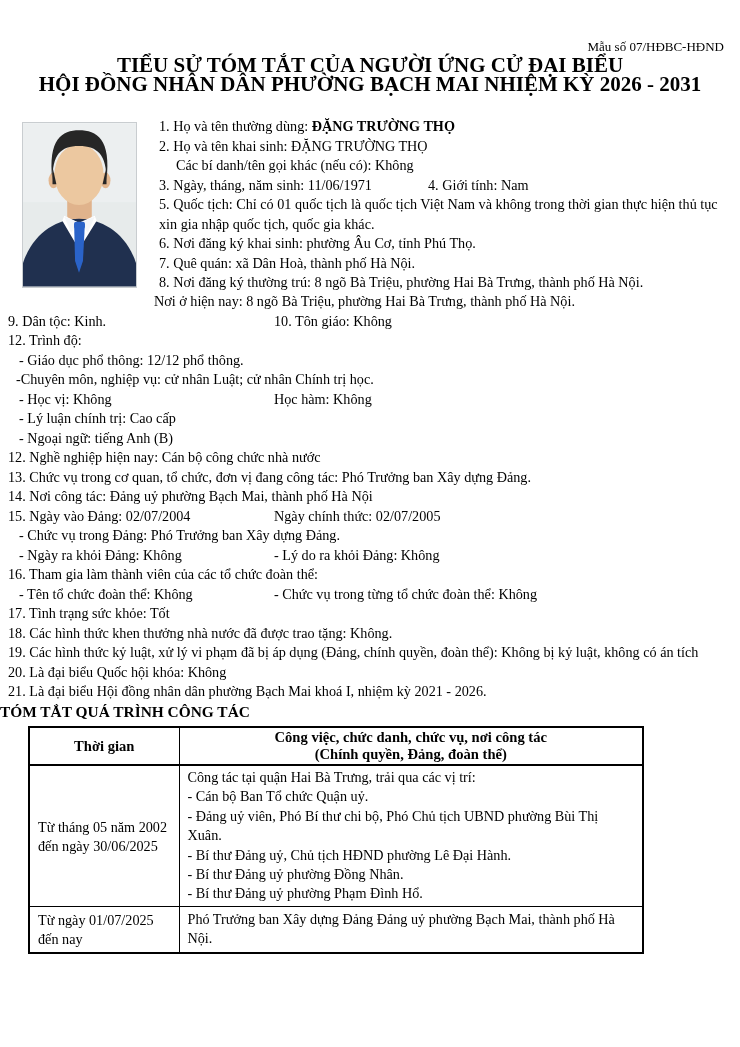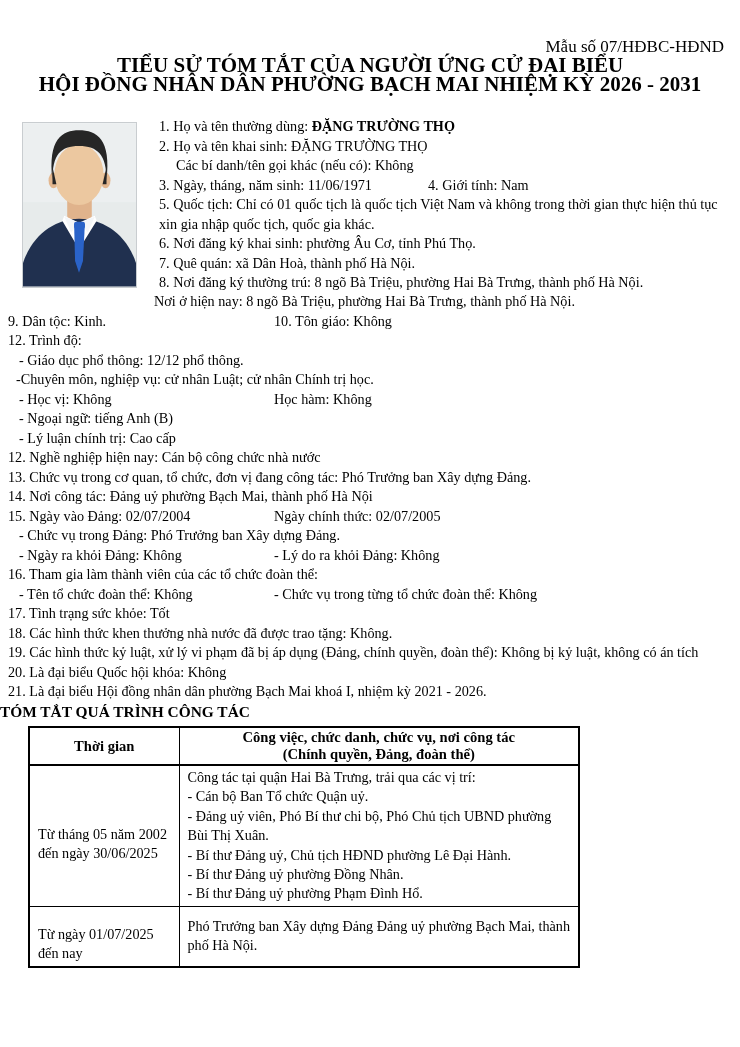--- a/index.html
+++ b/index.html
@@ -1,21 +1,21 @@
 <!DOCTYPE html>
 <html><head>
 <meta charset="utf-8">
 <style>
   html,body { margin:0; padding:0; background:#fff; }
   .doc {
     position:relative; width:740px; height:1047px; background:#ffffff;
     font-family:"Liberation Serif","DejaVu Serif",serif;
     font-size:14.2px; line-height:19.5px; color:#000; overflow:hidden;
   }
-  .form-number { position:absolute; top:37px; right:16px; font-size:17px; }
+  .form-number { position:absolute; top:37px; right:16px; font-size:13px; }
   .title-line { position:absolute; left:0; width:100%; text-align:center; font-weight:bold; font-size:21px; white-space:nowrap; }
   .t1 { top:56px; } .t2 { top:75px; }
 
   .photo { position:absolute; left:22px; top:122px; width:115px; height:166px; border:1px solid #c9cdd0; box-sizing:border-box; }
   .photo svg { display:block; width:100%; height:100%; }
 
   .info-right { position:absolute; left:143px; top:117px; right:5px;margin-left:16px; }
   .info-full  { position:absolute; left:8px;  top:292px; right:5px; }
 
   .line { white-space:nowrap; }
@@ -24,25 +24,25 @@
   .c2   { position:absolute; left:266px; top:0; }
   .c2p  { position:absolute; left:269px; top:0; }
   .indent17 { padding-left:17px; }
   .ind11 { padding-left:11px; }
   .ind8  { padding-left:8px; }
   .ind146 { padding-left:146px; }
   b.name { font-weight:bold; }
 
   .section-title { position:absolute; top:702px; left:0; width:100%; text-align:left; font-weight:bold; font-size:15.4px; }
 
-  table.career { position:absolute; top:726px; left:28px; width:552px; border-collapse:collapse; table-layout:fixed; border:2px solid #000; }
+  table.career { position:absolute; top:726px; left:28px; width:616px; border-collapse:collapse; table-layout:fixed; border:2px solid #000; }
   table.career th, table.career td { border:1px solid #000; }
   table.career th { border-bottom:2px solid #000; font-weight:bold; text-align:center; vertical-align:middle; font-size:14.6px; line-height:16.8px; height:34px; padding:1px 4px; }
   col.c-time { width:150px; }
-  td.time { vertical-align:middle; padding:18px 6px 2px 8px; line-height:19.4px; }
+  td.time { vertical-align:middle; padding:4px 6px 2px 8px; line-height:19.4px; }
   td.detail { vertical-align:top; padding:2px 6px 2px 8px; line-height:19.4px; }
   td.detail-mid { vertical-align:middle; padding:2px 6px 2px 8px; line-height:19.4px; }
   tr.r1 { height:121px; } tr.r2 { height:41px; }
 </style>
 </head>
 <body>
 
 <div class="doc">
 
   <div class="form-number">Mẫu số 07/HĐBC-HĐND</div>
@@ -89,22 +89,22 @@
       <span>9. Dân tộc: Kinh.</span>
       <span class="c2">10. Tôn giáo: Không</span>
     </div>
     <div class="line">12. Trình độ:</div>
     <div class="line ind11">- Giáo dục phổ thông: 12/12 phổ thông.</div>
     <div class="line ind8">-Chuyên môn, nghiệp vụ: cử nhân Luật; cử nhân Chính trị học.</div>
     <div class="row ind11">
       <span>- Học vị: Không</span>
       <span class="c2">Học hàm: Không</span>
     </div>
+    <div class="line ind11">- Lý luận chính trị: Cao cấp</div>
     <div class="line ind11">- Ngoại ngữ: tiếng Anh (B)</div>
-    <div class="line ind11">- Lý luận chính trị: Cao cấp</div>
     <div class="line">12. Nghề nghiệp hiện nay: Cán bộ công chức nhà nước</div>
     <div class="line">13. Chức vụ trong cơ quan, tổ chức, đơn vị đang công tác: Phó Trưởng ban Xây dựng Đảng.</div>
     <div class="line">14. Nơi công tác: Đảng uỷ phường Bạch Mai, thành phố Hà Nội</div>
     <div class="row">
       <span>15. Ngày vào Đảng: 02/07/2004</span>
       <span class="c2">Ngày chính thức: 02/07/2005</span>
     </div>
     <div class="line ind11">- Chức vụ trong Đảng: Phó Trưởng ban Xây dựng Đảng.</div>
     <div class="row ind11">
       <span>- Ngày ra khỏi Đảng: Không</span>

